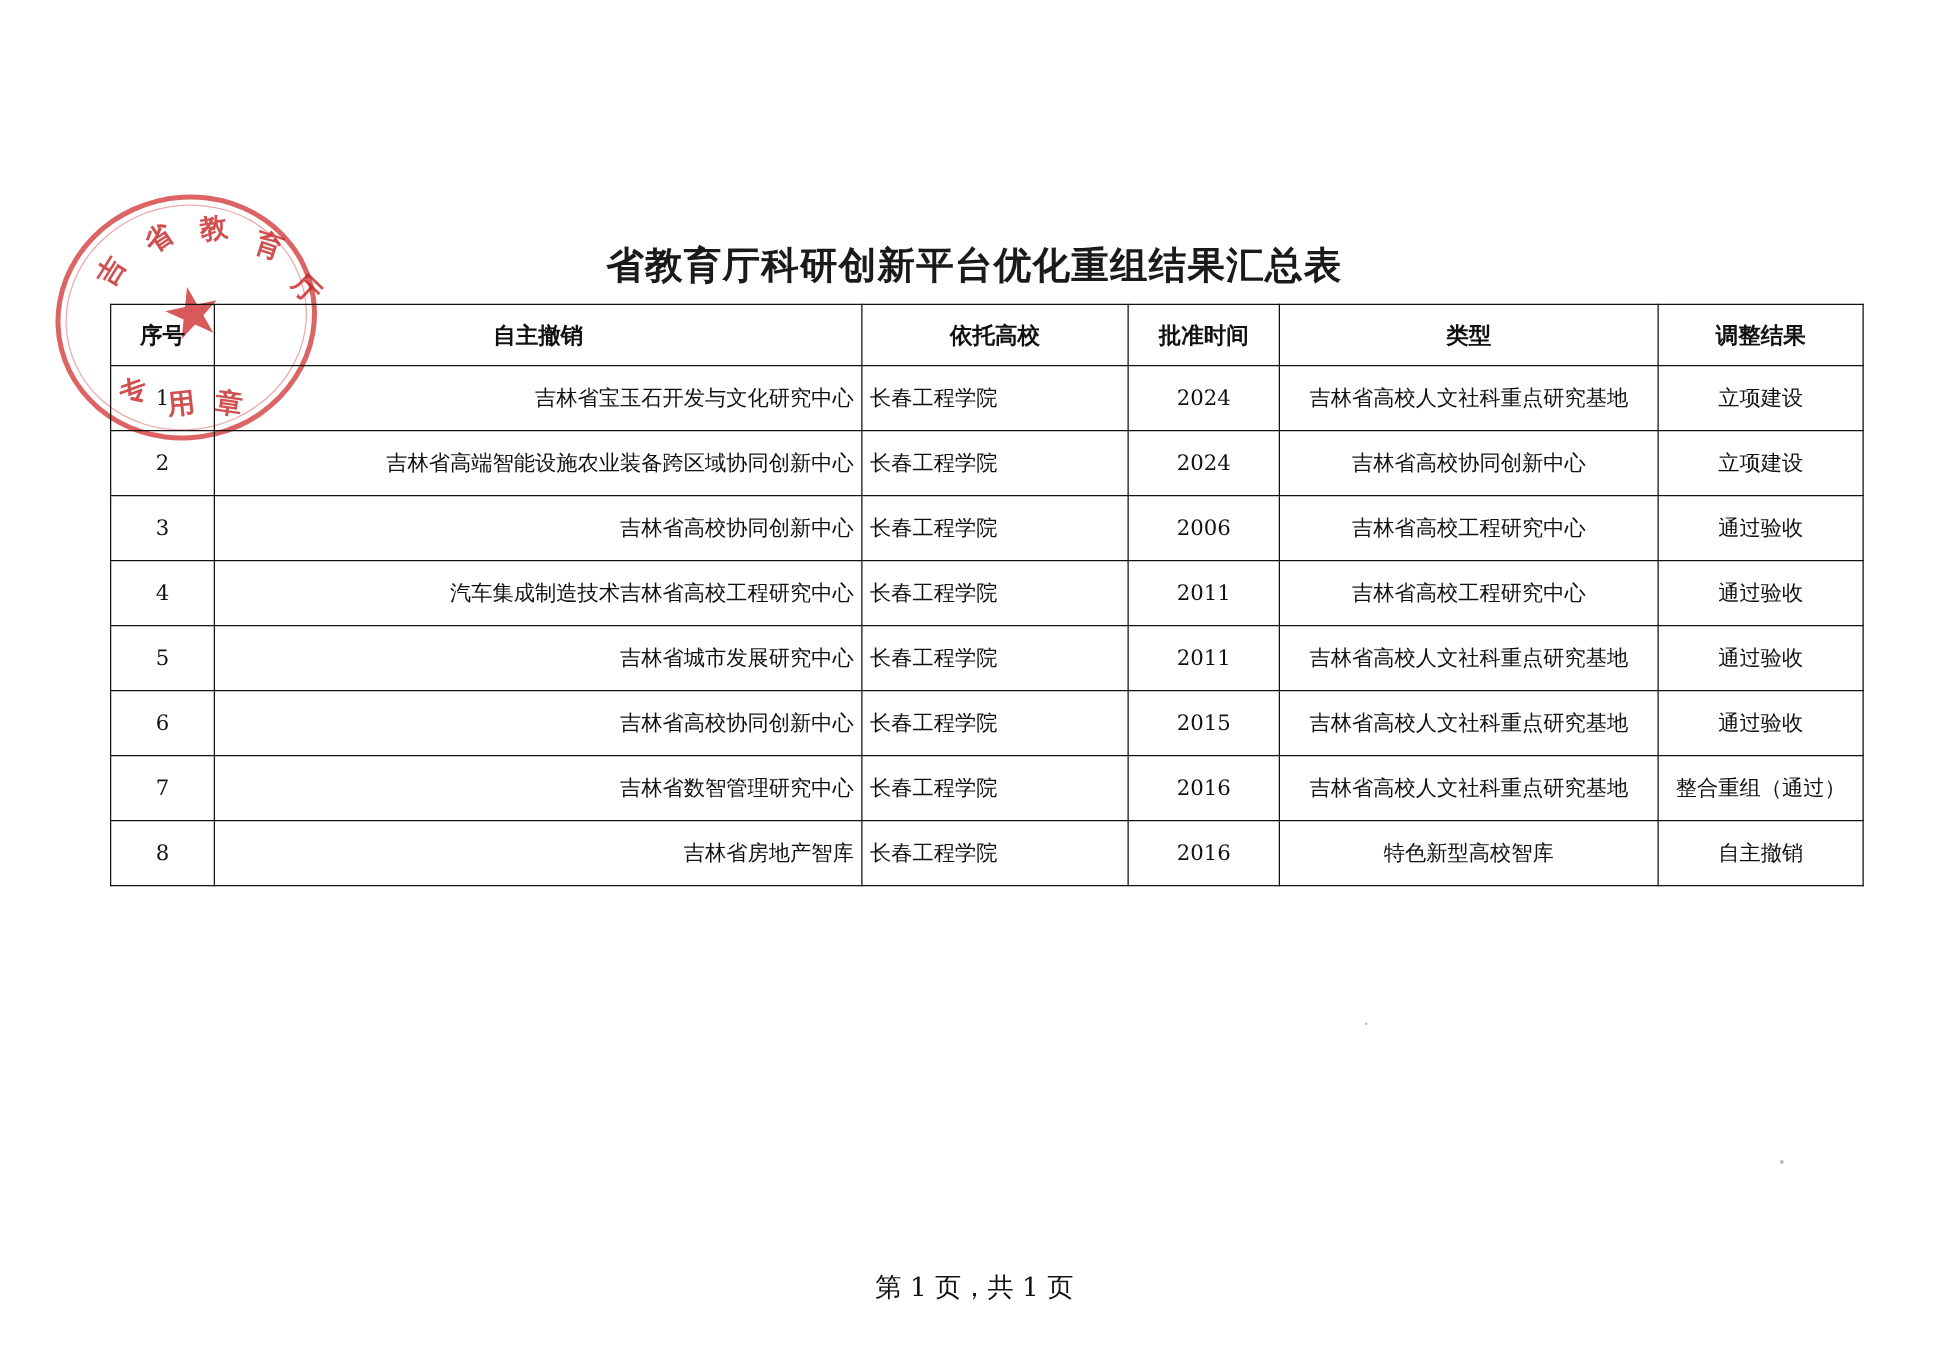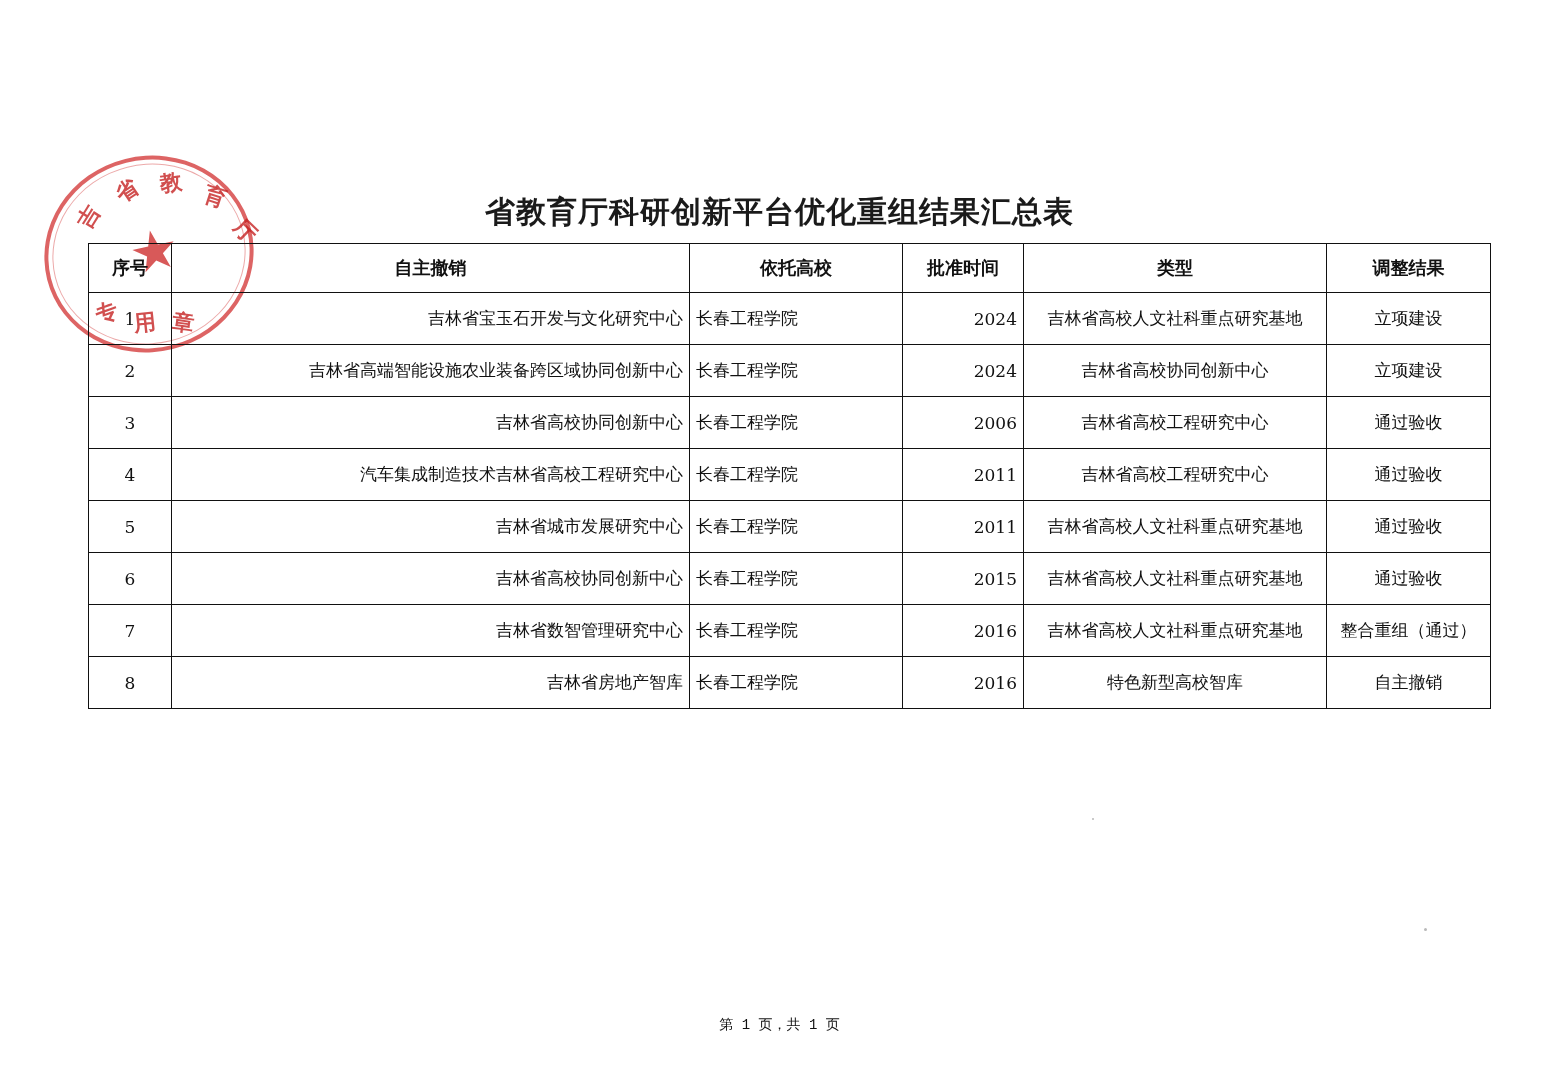--- a/index.html
+++ b/index.html
@@ -119,34 +119,33 @@
     font-weight: bold;
     text-align: center;
     font-size: 18px;
   }
   table.main tbody td {
     height: 51px;
   }
   .col-idx   { width: 70px;  text-align: center; }
   .col-name  { width: 505px; text-align: right; padding-left: 22px; }
   .col-univ  { width: 200px; text-align: left; }
-  .col-year  { width: 108px; text-align: right; }
+  .col-year  { width: 108px; text-align: center; }
   .col-type  { width: 290px; text-align: center; }
   .col-res   { width: 151px; text-align: center; }
 
   
   .page-footer {
     position: absolute;
     left: 0;
     top: 1016px;
     width: 1559px;
     text-align: center;
-    font-size: 14px;
+    font-size: 21px;
     color: #111111;
-    font-family: Liberation Mono, monospace;
   }
   .speck {
     position: absolute;
     width: 3px;
     height: 3px;
     background: #b9b9b9;
     border-radius: 50%;
   }
 </style>
 </head>

